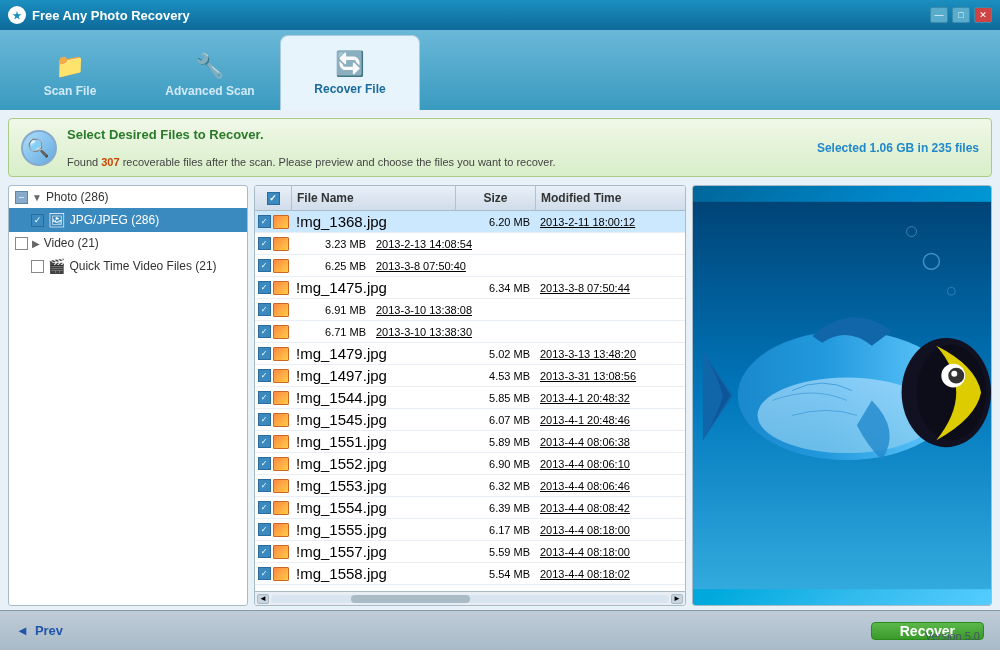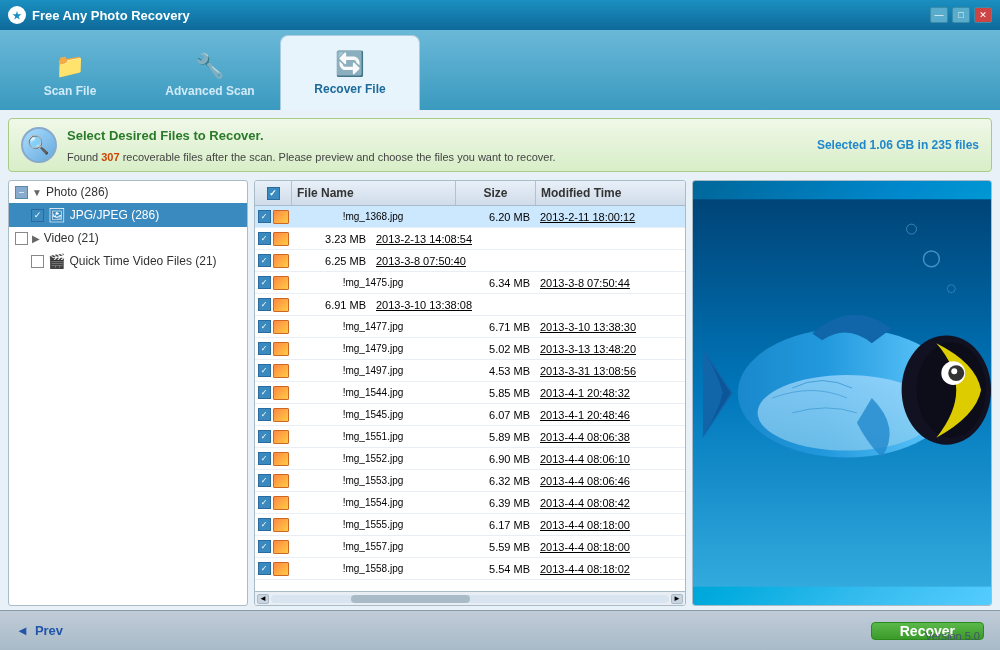--- a/index.html
+++ b/index.html
@@ -136,21 +136,21 @@
       border: 2px solid #88aacc;
     }
     .info-text h3 {
       color: #2a7a2a;
       font-size: 13px;
       font-weight: bold;
     }
     .info-text p {
       color: #444;
       font-size: 11px;
-      margin-top: 8px;
+      margin-top: 14px;
     }
     .info-text p span {
       color: #cc4400;
       font-weight: bold;
     }
     .info-bar-right {
       color: #2288cc;
       font-size: 12px;
       font-weight: bold;
     }
@@ -230,21 +230,21 @@
       flex: 1;
     }
     .file-row {
       display: flex;
       align-items: center;
       border-bottom: 1px solid #e8eef4;
       height: 22px;
     }
     .file-row:first-child { background: #ddeeff; }
     .file-row .col-check { width: 36px; display: flex; align-items: center; justify-content: center; gap: 2px; }
-    .file-row .col-name { flex: 1; padding: 2px 5px; font-size: 10px; display: flex; align-items: center; gap: 4px; justify-content: center; }
+    .file-row .col-name { flex: 1; padding: 2px 5px; font-size: 15px; display: flex; align-items: center; gap: 4px; }
     .file-row .col-size { width: 80px; padding: 2px 5px; text-align: right; font-size: 11px; }
     .file-row .col-time { width: 150px; padding: 2px 5px; font-size: 11px; overflow: hidden; text-decoration: underline; }
     .file-thumb {
       width: 16px;
       height: 14px;
       background: linear-gradient(135deg, #ff8844, #ffcc44);
       border: 1px solid #cc6622;
       border-radius: 1px;
       flex-shrink: 0;
     }
@@ -478,23 +478,20 @@
       <div class="checkbox checked" style="font-size:8px;">✓</div>
       <div class="file-thumb"></div>
     </div>
     <div class="col-size">6.91 MB</div>
     <div class="col-time">2013-3-10 13:38:08</div>
   </div>
           <div class="file-row">
     <div class="col-check">
       <div class="checkbox checked" style="font-size:8px;">✓</div>
       <div class="file-thumb"></div>
-    </div>
-    <div class="col-name">
-      <span>!mg_1477.jpg</span>
     </div>
     <div class="col-size">6.71 MB</div>
     <div class="col-time">2013-3-10 13:38:30</div>
   </div>
           <div class="file-row">
     <div class="col-check">
       <div class="checkbox checked" style="font-size:8px;">✓</div>
       <div class="file-thumb"></div>
     </div>
     <div class="col-name">

